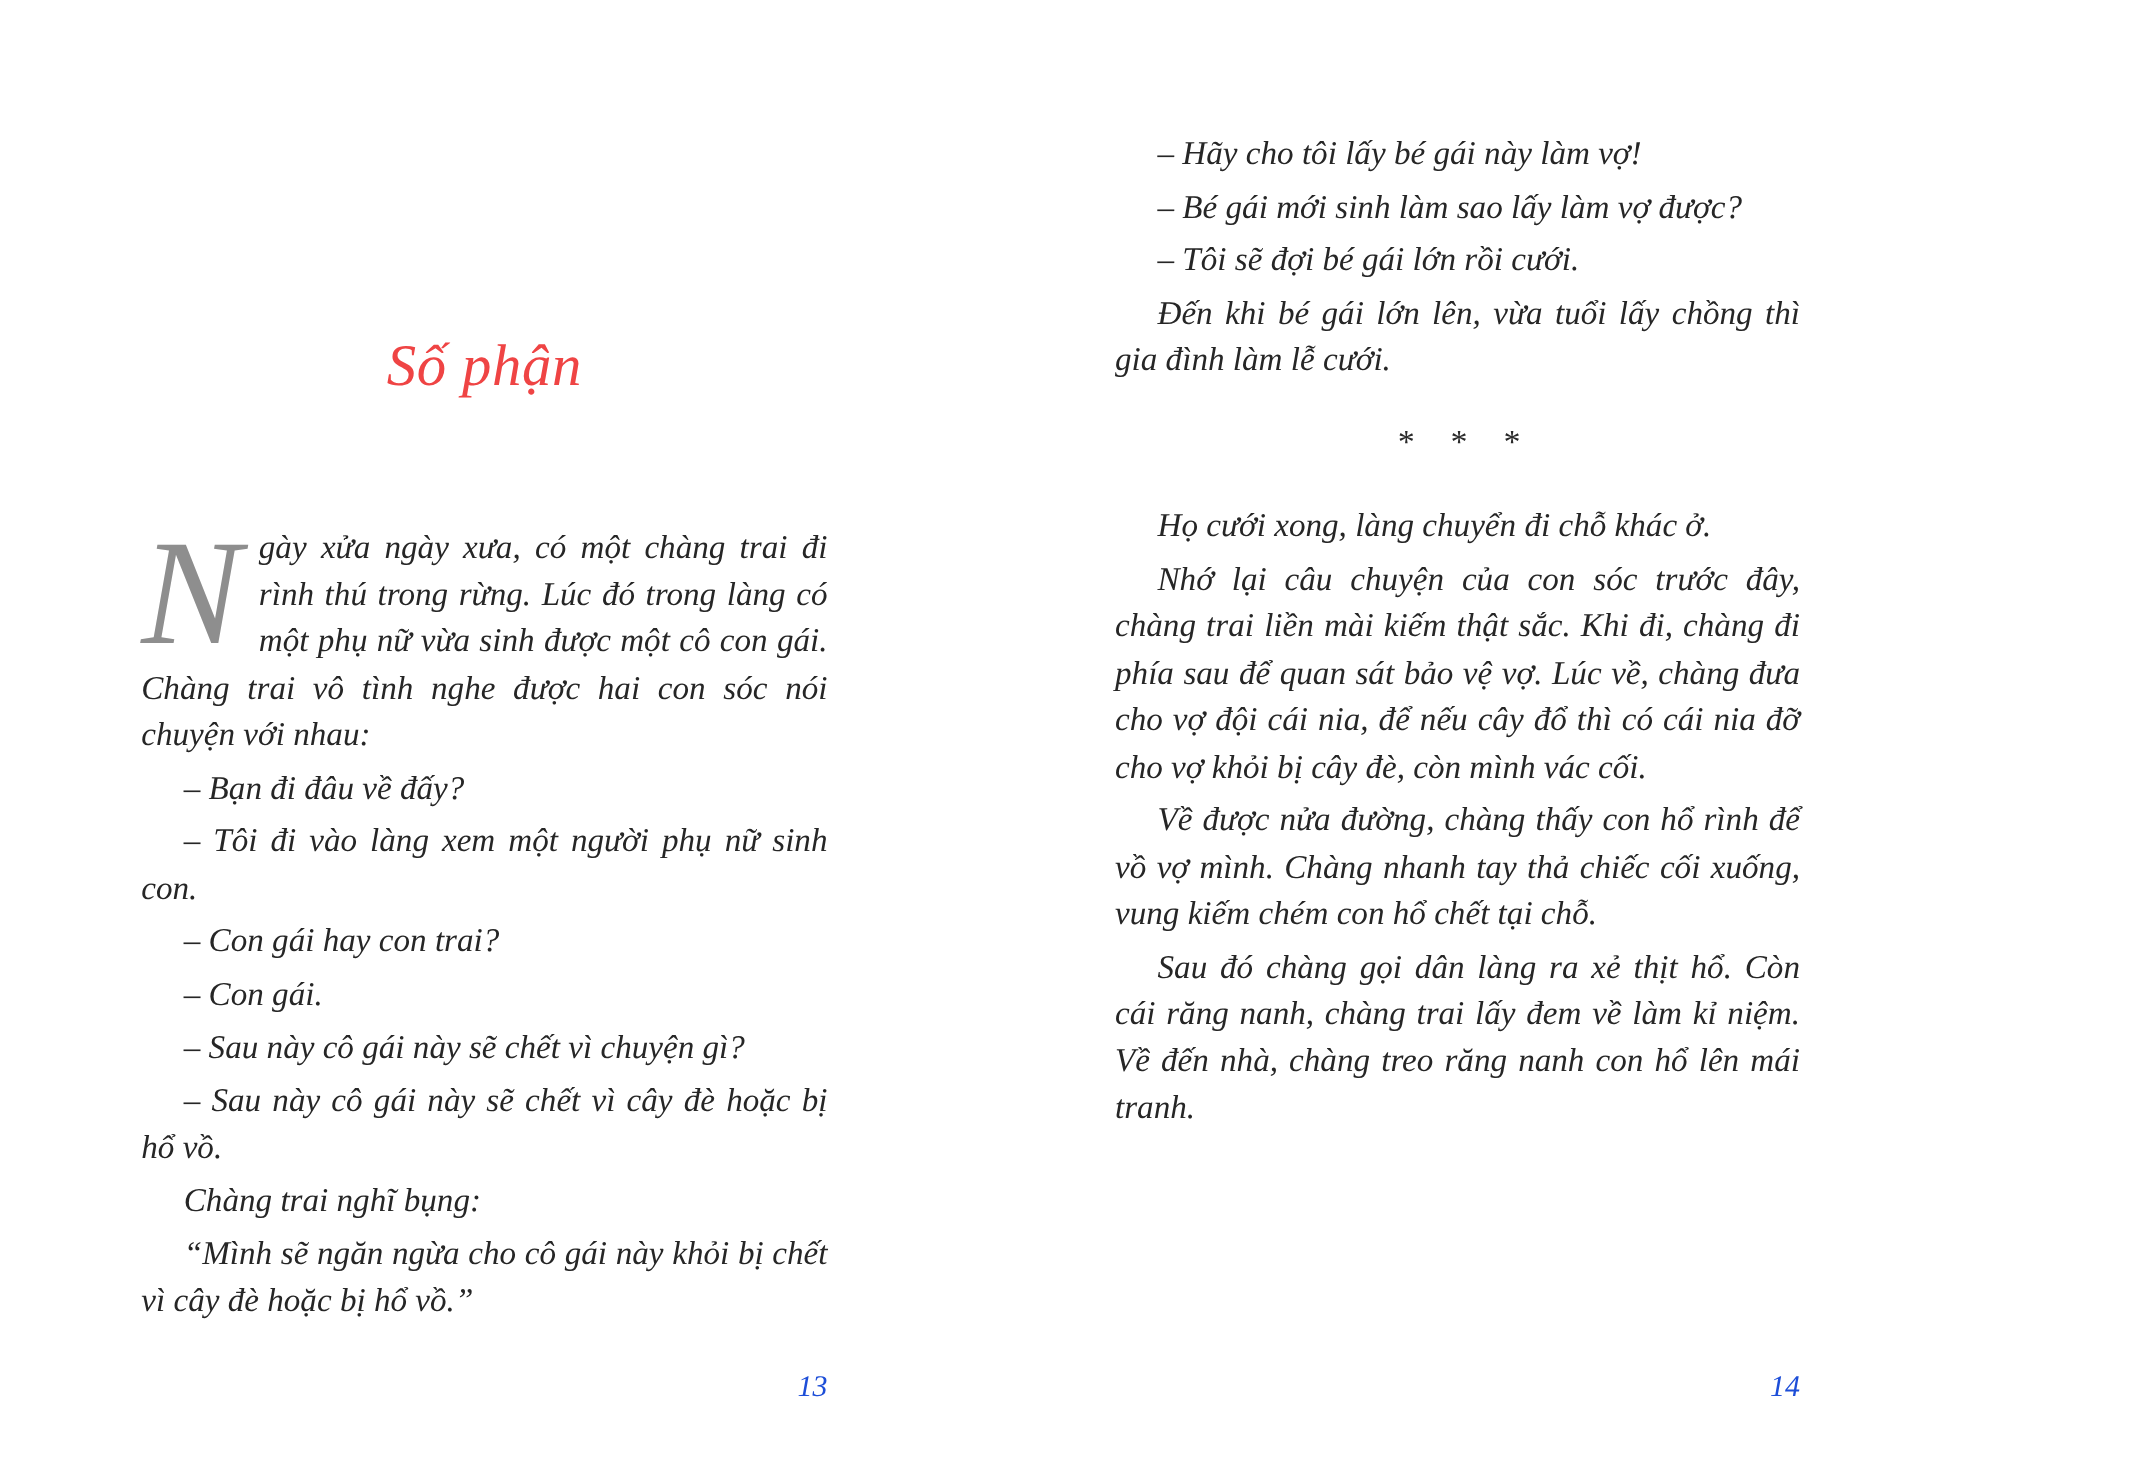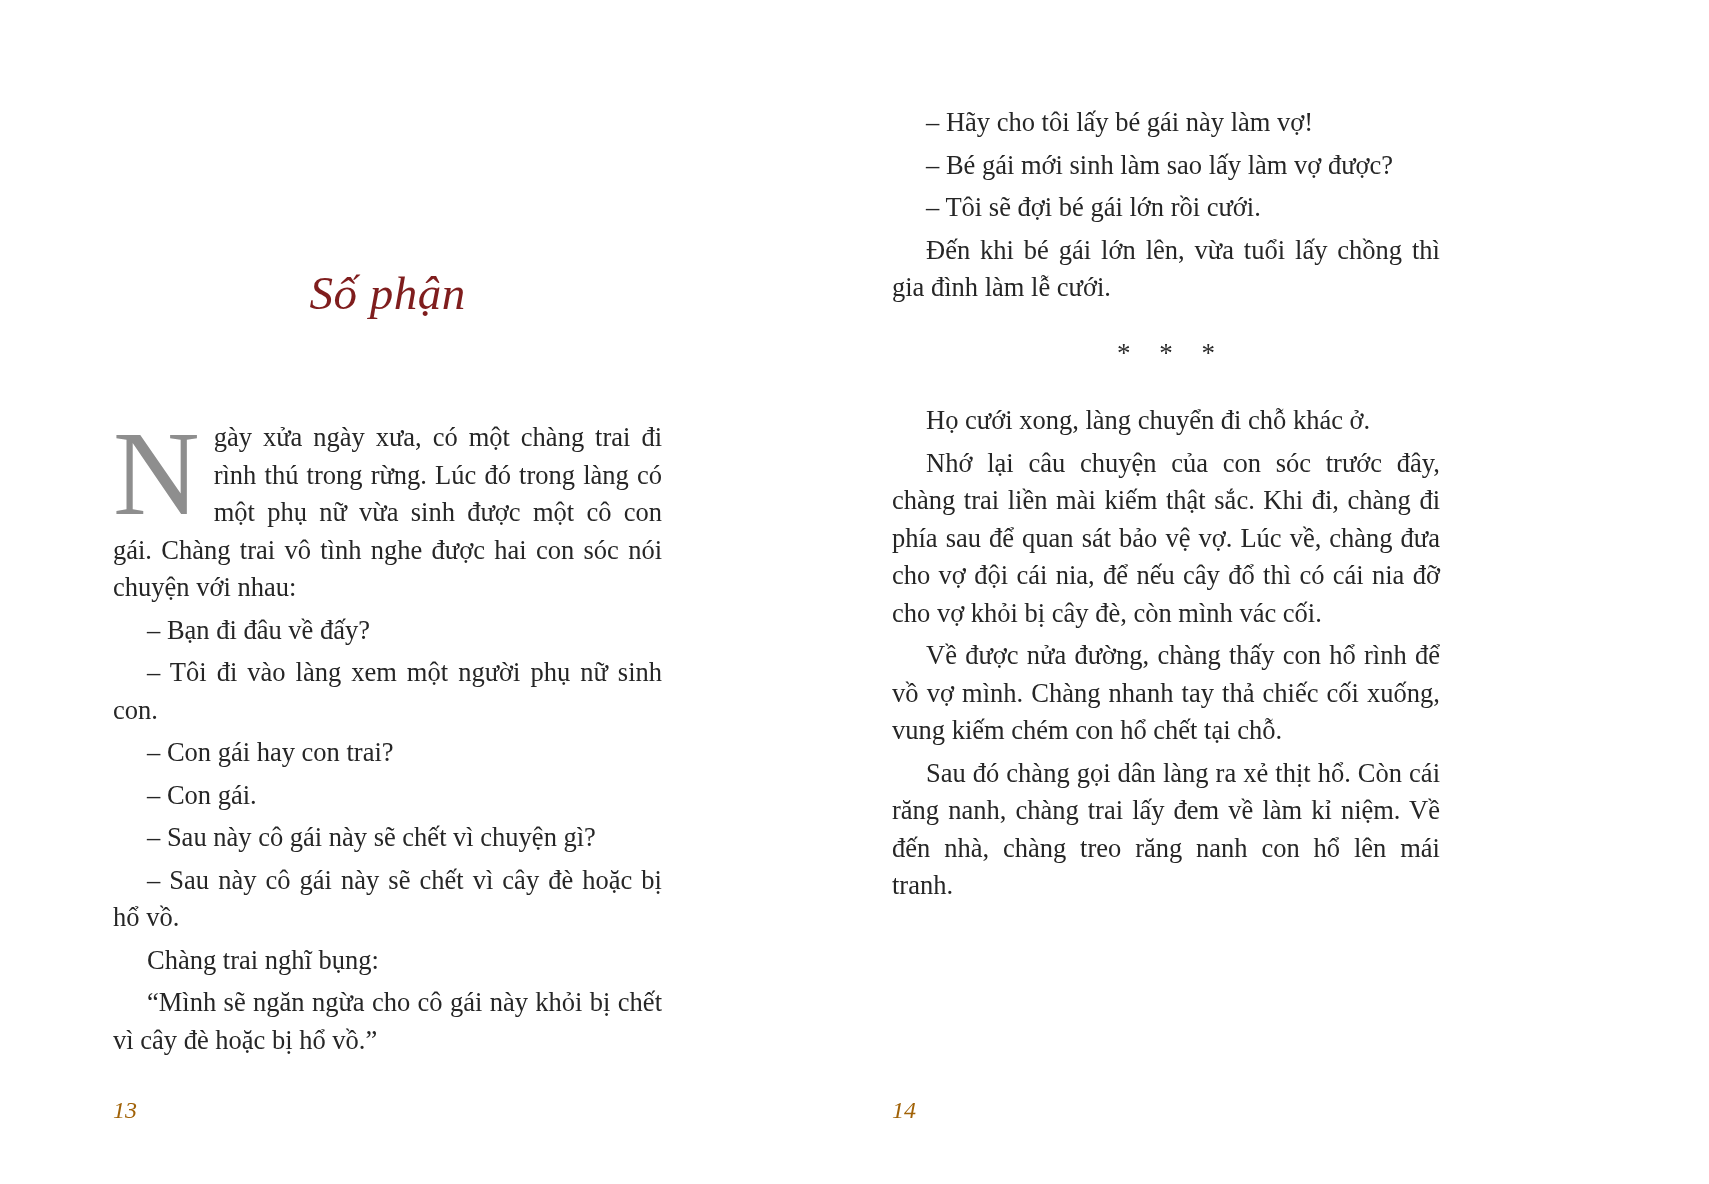--- a/index.html
+++ b/index.html
@@ -20,28 +20,29 @@
   #page-left  { left: 113px; width: 549px; }
   #page-right { left: 892px; width: 548px; }
 
   .story-title {
     margin: 264px 0 0 0;
     text-align: center;
     font-style: italic;
     font-weight: normal;
     font-size: 47px;
     line-height: 58px;
-    color: #7f1d1d;
+    color: #ef4444;
     letter-spacing: 0.5px;
   }
 
   .body-text {
     font-size: 26.5px;
     line-height: 37.5px;
     text-align: justify;
+    font-style: italic;
   }
   #page-left  .body-text { margin-top: 97px; }
   #page-right .body-text { margin-top: 104px; }
 
   .body-text p {
     margin: 0 0 5px 0;
     text-indent: 34px;
   }
   p.opening { text-indent: 0; }
 
@@ -60,24 +61,24 @@
     font-size: 27px;
     margin: 28px 0 30px 0 !important;
     color: #2a2a2a;
   }
 
   .page-number {
     position: absolute;
     bottom: 60px;
     left: 0;
     width: 100%;
-    text-align: left;
+    text-align: right;
     font-style: italic;
     font-size: 24px;
-    color: #a16207;
+    color: #1d4ed8;
   }
 </style>
 </head>
 <body>
 
 <section class="page" id="page-left">
   <h1 class="story-title">Số phận</h1>
 
   <div class="body-text">
     <p class="opening">

